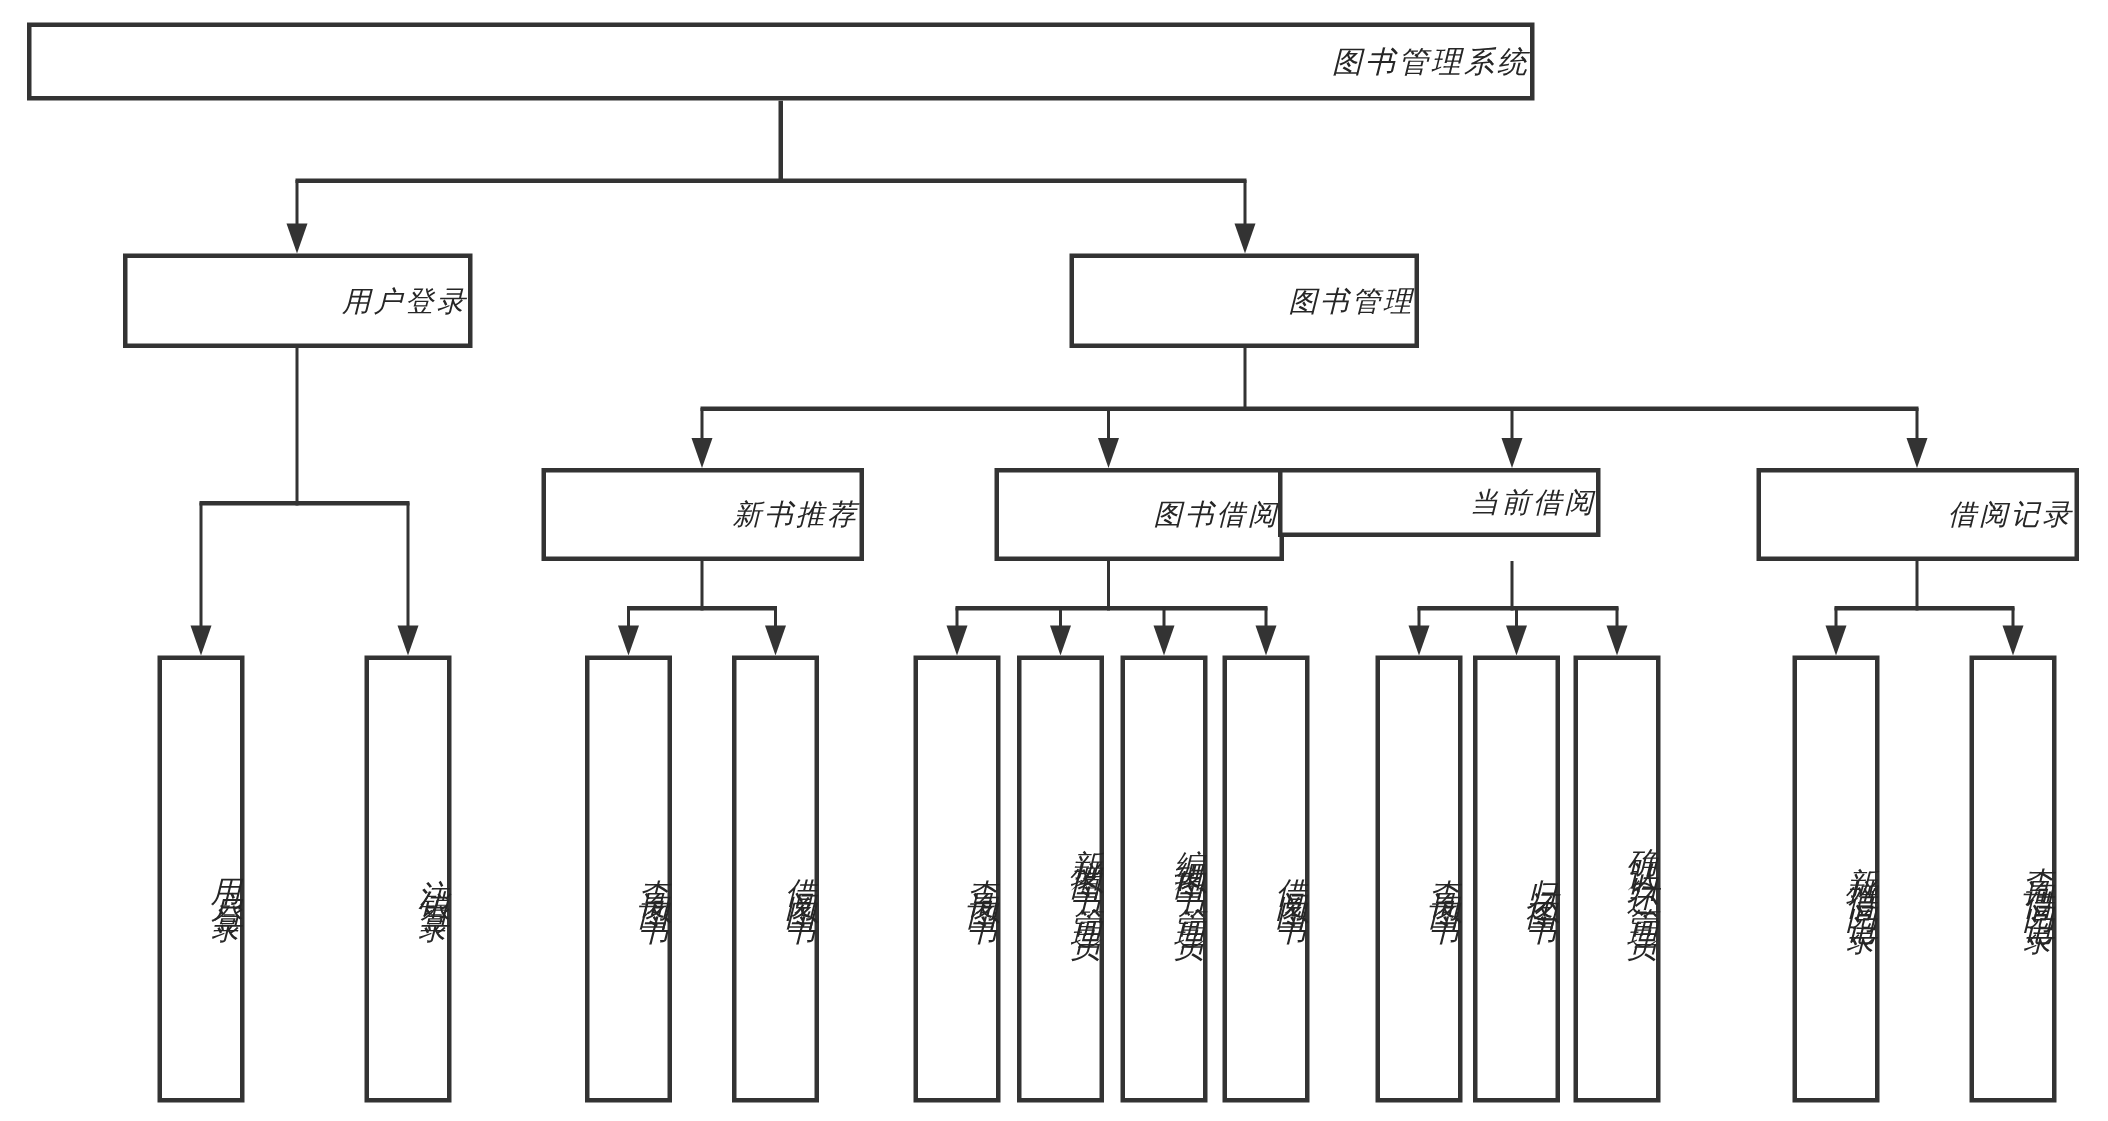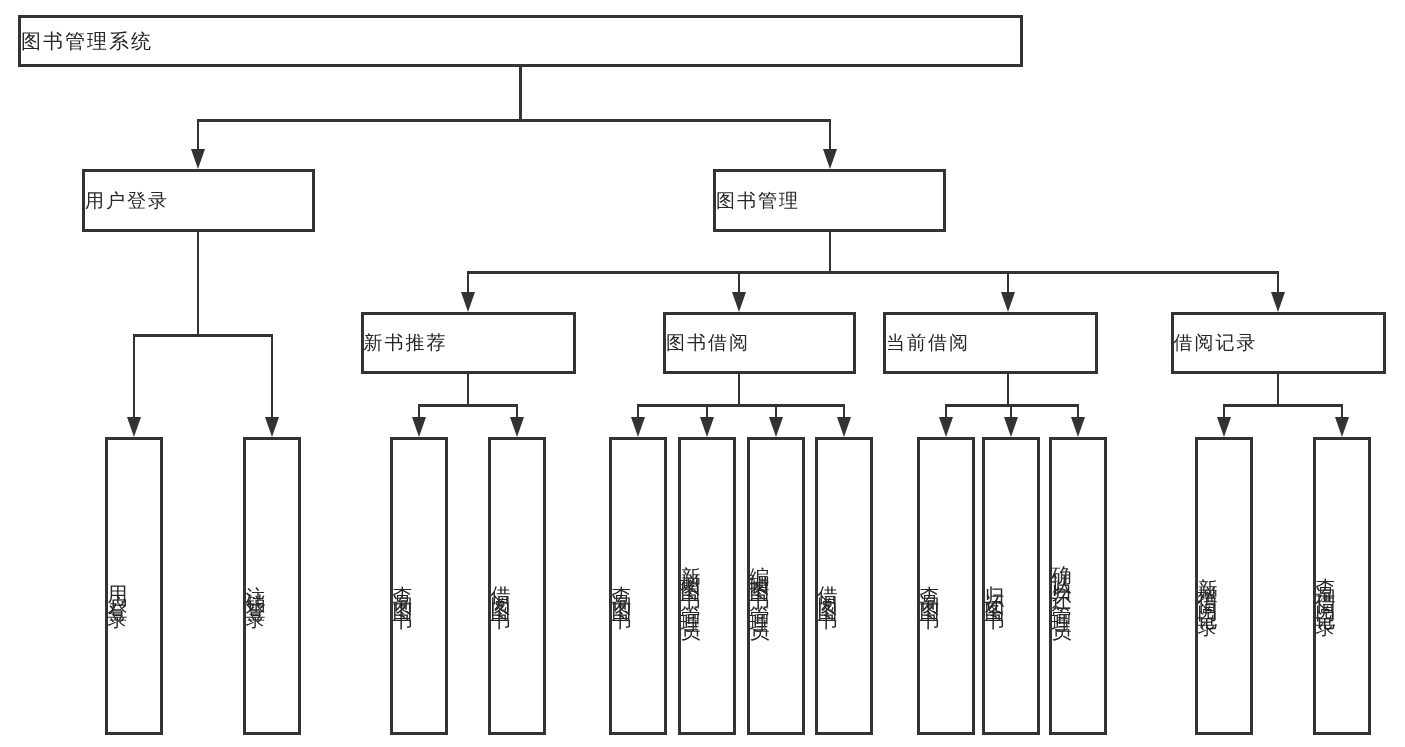--- a/index.html
+++ b/index.html
@@ -3,22 +3,23 @@
 <meta charset="utf-8">
 <style>
   html,body { margin:0; padding:0; background:#ffffff; }
   .canvas {
     position:relative; width:1405px; height:747px; background:#ffffff;
     font-family:"Liberation Sans","DejaVu Sans",sans-serif; color:#262626;
     overflow:hidden;
   }
   .box {
     position:absolute; background:#ffffff; border:3px solid #333333;
-    box-sizing:border-box; display:flex; align-items:center; justify-content:flex-start;
+    box-sizing:border-box; display:flex; align-items:center; justify-content:flex-end;
     z-index:2;
+    font-style:italic;
   }
   .hlabel { font-size:19px; letter-spacing:2px; white-space:nowrap; }
   .root-box .hlabel { font-size:20px; }
   .leaf { width:58px; height:298px; top:437px; }
   .vlabel {
     writing-mode:vertical-rl; text-orientation:upright;
     font-size:20px; letter-spacing:8px; line-height:1; white-space:nowrap;
   }
   .line { position:absolute; background:#333333; z-index:1; }
   .arrow {
@@ -102,21 +103,21 @@
   <div class="box" style="left:713px; top:169px; width:233px; height:63px;">
     <span class="hlabel">图书管理</span>
   </div>
 
   <div class="box" style="left:360.5px; top:312px; width:215px; height:62px;">
     <span class="hlabel">新书推荐</span>
   </div>
   <div class="box" style="left:663px; top:312px; width:193px; height:62px;">
     <span class="hlabel">图书借阅</span>
   </div>
-  <div class="box" style="left:883px; top:312px; width:215px; height:62px;">
+  <div class="box" style="left:852px; top:312px; width:215px; height:46px;">
     <span class="hlabel">当前借阅</span>
   </div>
   <div class="box" style="left:1170.5px; top:312px; width:215px; height:62px;">
     <span class="hlabel">借阅记录</span>
   </div>
 
   <div class="box leaf" style="left:105px;">
     <span class="vlabel">用户登录</span>
   </div>
   <div class="box leaf" style="left:243px;">

